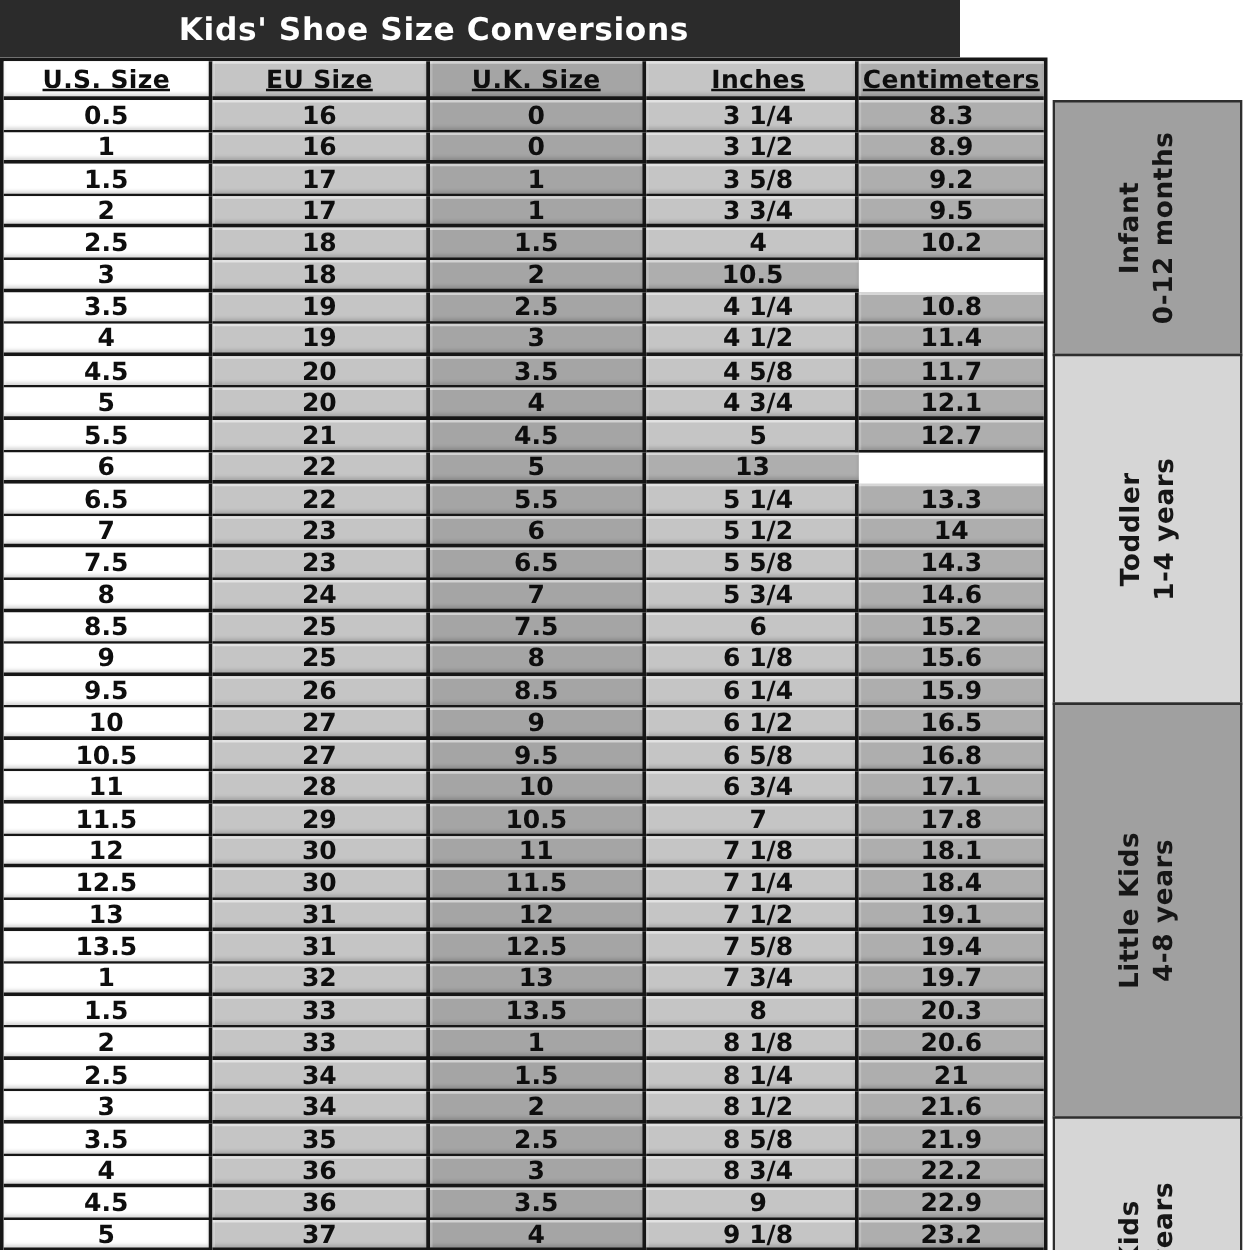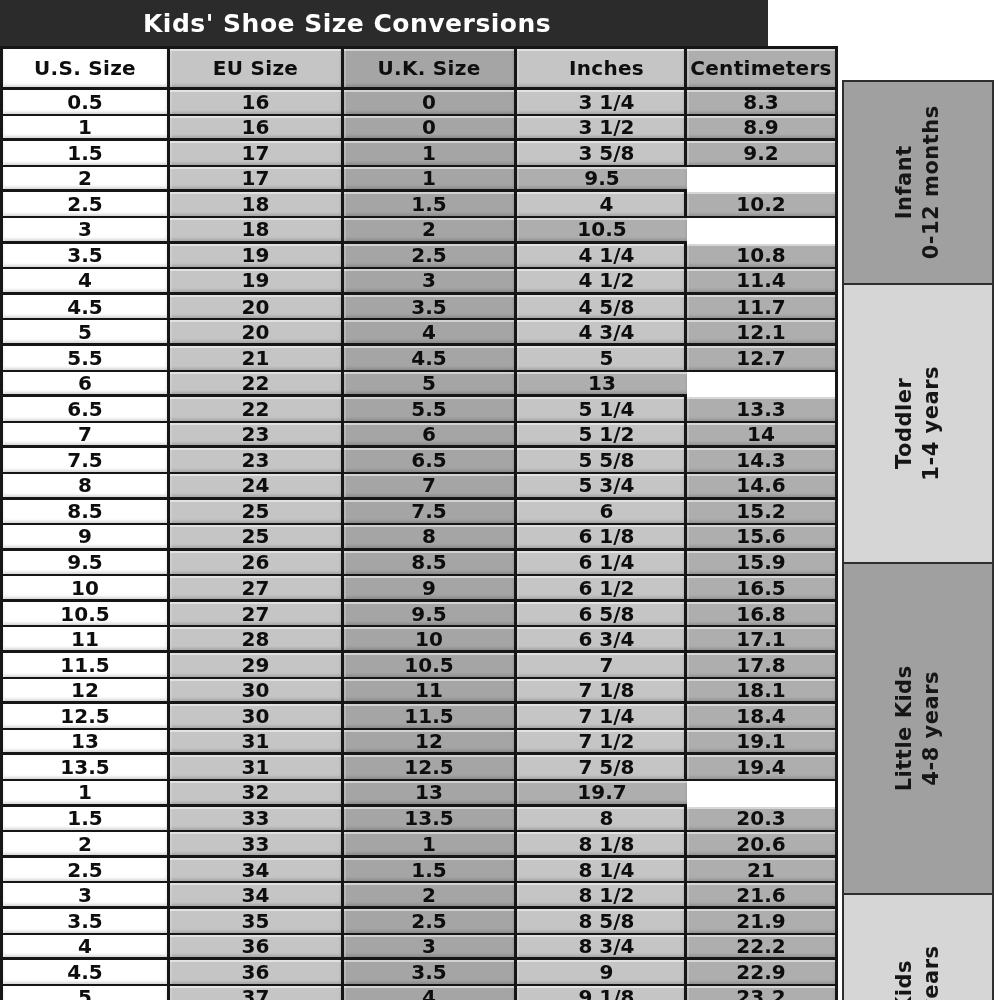--- a/index.html
+++ b/index.html
@@ -21,21 +21,21 @@
          border:3px solid var(--grid);border-top-width:3px;background:#fff;}
   .thead,.row{display:grid;grid-template-columns:167px 174px 173px 170px 1fr;}
   .cell{box-sizing:border-box;border-right:3px solid var(--grid);
         border-bottom:2px solid var(--grid);
         display:flex;align-items:center;justify-content:center;
         font-weight:bold;font-size:20px;color:var(--cell-text);
         box-shadow:inset 0 2px 0 rgba(255,255,255,.5), inset 2px 0 0 rgba(255,255,255,.25),
                    inset 0 -2px 3px rgba(0,0,0,.16);
         overflow:hidden;white-space:nowrap;}
   .cell:last-child{border-right:none;}
-  .thead .cell{height:41px;border-bottom-width:3px;letter-spacing:.3px;}
+  .thead .cell{height:31px;border-bottom-width:3px;letter-spacing:.3px;text-decoration:underline;}
   .row .cell{height:25.6px;}
   .row:nth-child(even) .cell{border-bottom-width:3px;}
   .c0{background:var(--us);}
   .c1{background:var(--eu);}
   .c2{background:var(--uk);}
   .c3{background:var(--in);padding-left:12px;}
   .c4{background:var(--cm);}
 
   .sidebar{position:absolute;left:842px;top:80px;width:152px;height:920px;overflow:hidden;}
   .seg{box-sizing:border-box;border:2px solid var(--seg-border);margin-top:-2px;
@@ -81,20 +81,21 @@
           <div class="cell c0">1.5</div>
           <div class="cell c1">17</div>
           <div class="cell c2">1</div>
           <div class="cell c3">3 5/8</div>
           <div class="cell c4">9.2</div>
         </div>
         <div class="row">
           <div class="cell c0">2</div>
           <div class="cell c1">17</div>
           <div class="cell c2">1</div>
+          <div class="cell c3">3 3/4</div>
           <div class="cell c4">9.5</div>
         </div>
         <div class="row">
           <div class="cell c0">2.5</div>
           <div class="cell c1">18</div>
           <div class="cell c2">1.5</div>
           <div class="cell c3">4</div>
           <div class="cell c4">10.2</div>
         </div>
         <div class="row">
@@ -246,20 +247,21 @@
           <div class="cell c0">13.5</div>
           <div class="cell c1">31</div>
           <div class="cell c2">12.5</div>
           <div class="cell c3">7 5/8</div>
           <div class="cell c4">19.4</div>
         </div>
         <div class="row">
           <div class="cell c0">1</div>
           <div class="cell c1">32</div>
           <div class="cell c2">13</div>
+          <div class="cell c3">7 3/4</div>
           <div class="cell c4">19.7</div>
         </div>
         <div class="row">
           <div class="cell c0">1.5</div>
           <div class="cell c1">33</div>
           <div class="cell c2">13.5</div>
           <div class="cell c3">8</div>
           <div class="cell c4">20.3</div>
         </div>
         <div class="row">

